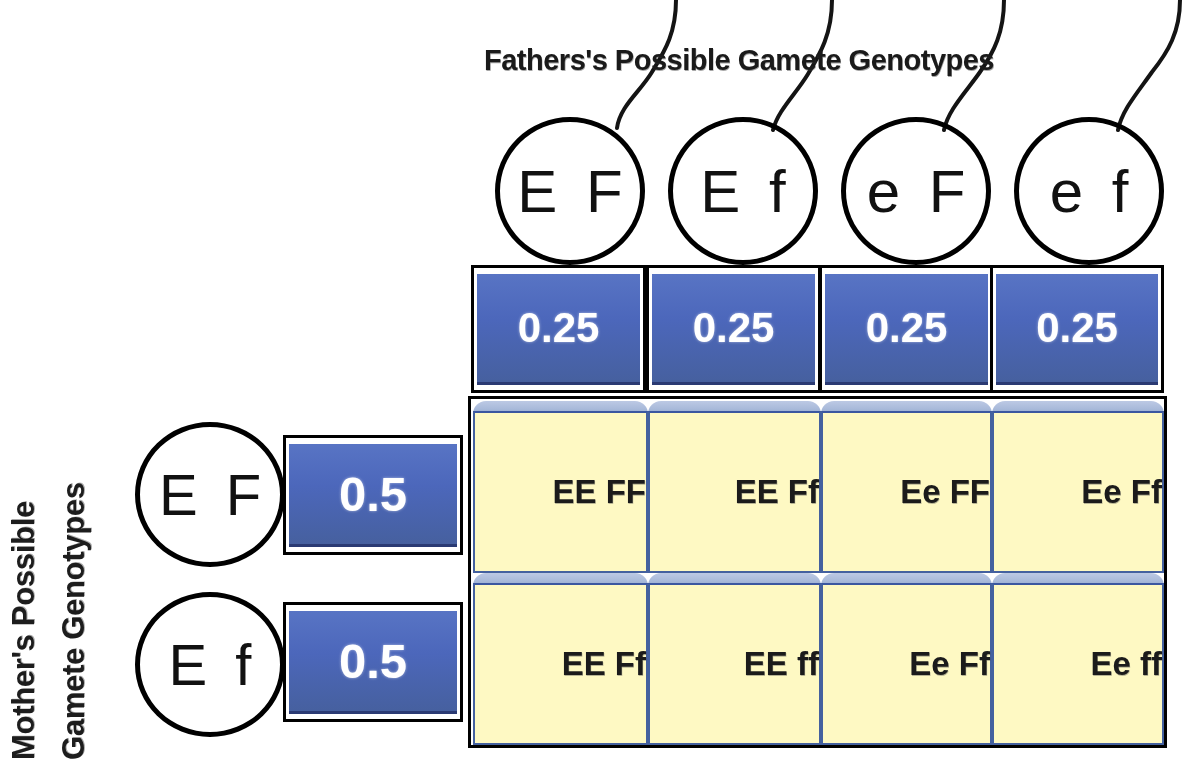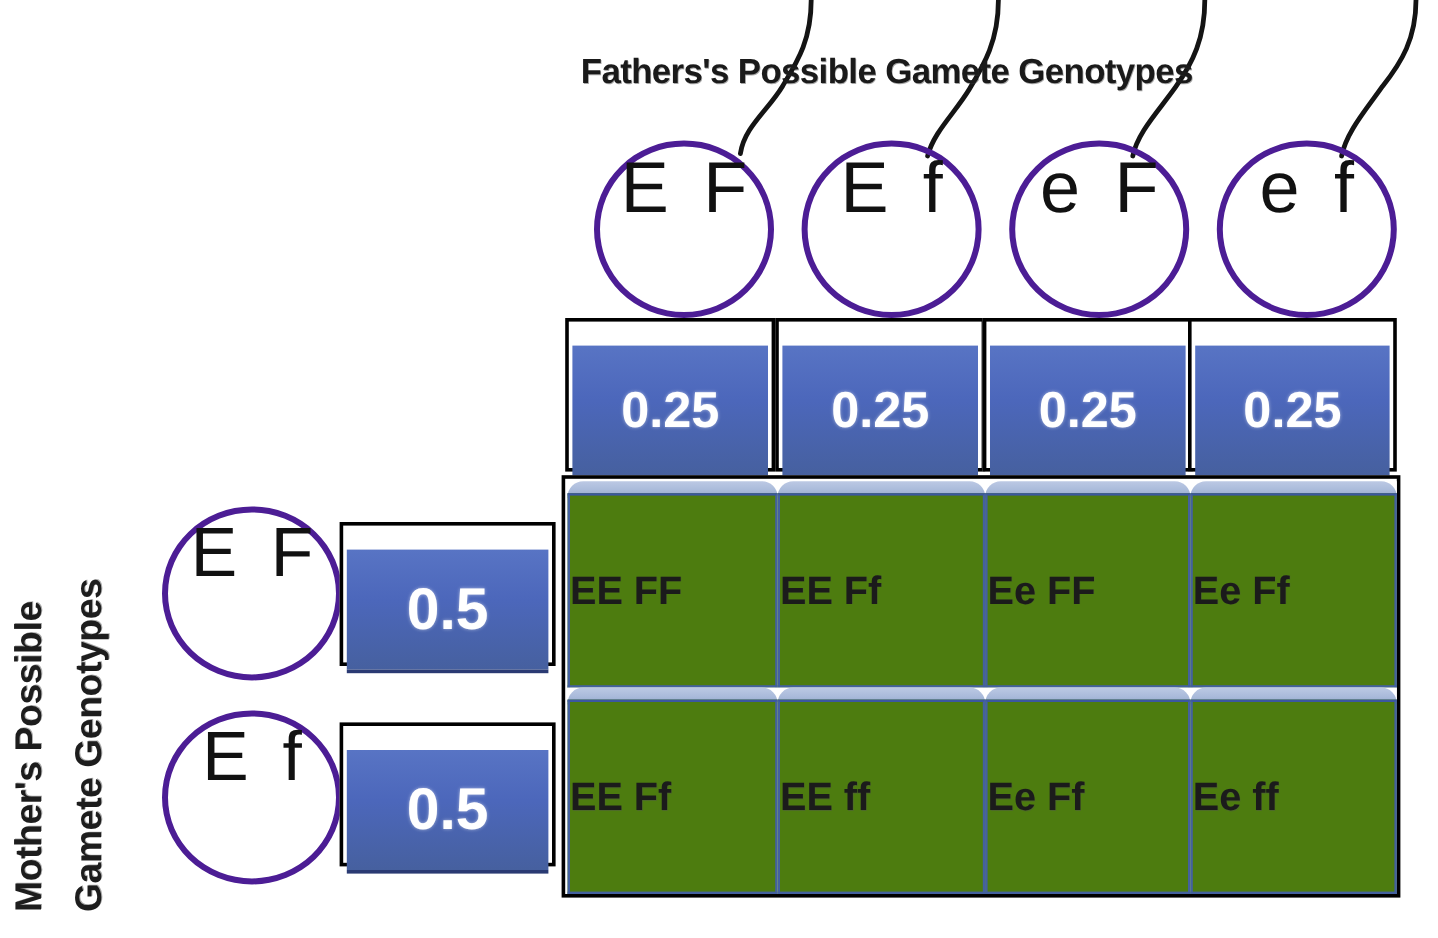--- a/index.html
+++ b/index.html
@@ -42,25 +42,26 @@
     left: 0;
     top: 0;
     width: 1198px;
     height: 200px;
     pointer-events: none;
   }
 
   
   .circle {
     position: absolute;
-    border: 5px solid #4c1d95;
+    border: 5px solid #000000;
     border-radius: 50%;
     background: transparent;
     box-sizing: border-box;
     display: flex;
+    align-items: center;
     justify-content: center;
     color: #111111;
     font-family: "Liberation Sans", sans-serif;
     font-weight: 400;
   }
   .circle span {
     display: inline-block;
     letter-spacing: 6px;
     padding-left: 6px;
   }
@@ -123,21 +124,20 @@
     box-sizing: border-box;
     background: linear-gradient(180deg, #5874c4 0%, #4c67bb 42%, #46609f 100%);
     border-bottom: 3px solid #2a3a73;
     display: flex;
     align-items: center;
     justify-content: center;
     color: #ffffff;
     font-weight: bold;
     font-family: "Liberation Sans", sans-serif;
     text-shadow: 0 0 3px rgba(255,255,255,0.55);
-    margin-top: 14px;
   }
 
   
   .p-top {
     top: 265px;
     height: 128px;
     width: 175px;
   }
   .p-top .prob-inner { font-size: 42px; }
   .pt0 { left: 471px; }
@@ -181,26 +181,26 @@
     border-top-left-radius: 13px;
     border-top-right-radius: 13px;
   }
   .cell-body {
     position: absolute;
     left: 0;
     top: 10px;
     right: 0;
     bottom: 0;
     box-sizing: border-box;
-    background: #4d7c0f;
+    background: #fef9c3;
     border: 2px solid #44619f;
     border-top: 2px solid #3b57a0;
     display: flex;
     align-items: center;
-    justify-content: flex-start;
+    justify-content: flex-end;
   }
   .cell-text {
     font-size: 33px;
     font-weight: bold;
     color: #1b1b1b;
     letter-spacing: 0px;
     font-family: "Liberation Sans", sans-serif;
     text-shadow: 0.5px 0.5px 0 rgba(80,80,80,0.4);
   }
 

